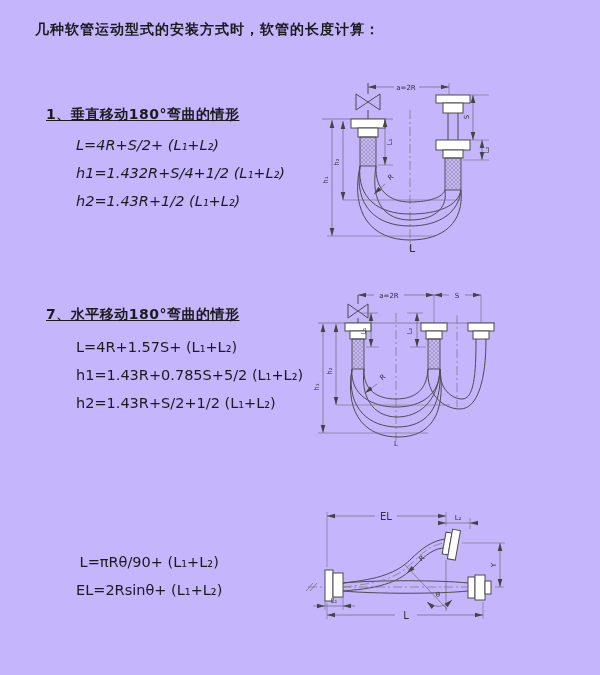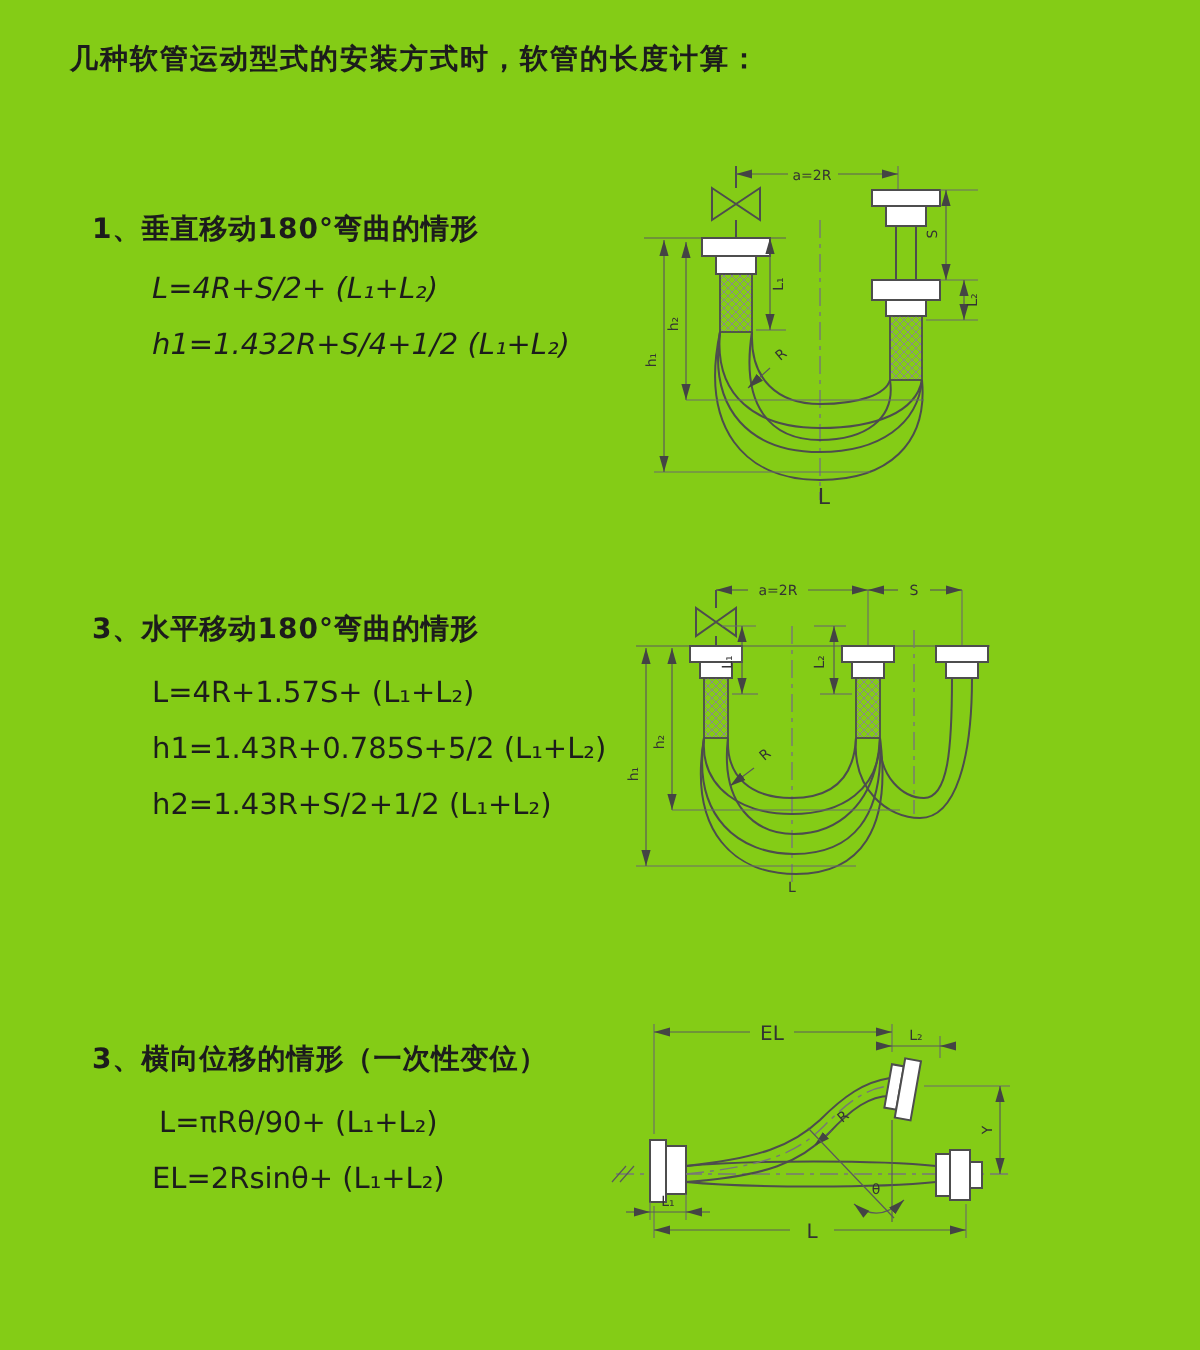--- a/index.html
+++ b/index.html
@@ -1,26 +1,26 @@
 <!DOCTYPE html>
 <html><head>
 <meta charset="utf-8">
 <style>
   html,body{margin:0;padding:0;background:#e8e8e8;}
   .page{
-    width:600px;height:675px;background:#84cc16;position:relative;overflow:hidden;
+    width:600px;height:675px;background:#c4b5fd;position:relative;overflow:hidden;
     font-family:"DejaVu Sans","Liberation Sans",sans-serif;color:#1c1c1c;
     margin:0 auto;box-shadow:0 0 4px rgba(0,0,0,.25);
   }
   .title{
     position:absolute;left:35px;top:21px;font-size:14px;font-weight:700;
     letter-spacing:1px;white-space:nowrap;
   }
   .section-heading{
-    position:absolute;font-size:14px;font-weight:700;letter-spacing:.5px;white-space:nowrap;
+    position:absolute;font-size:14px;font-weight:700;letter-spacing:.5px;white-space:nowrap;text-decoration:underline;
   }
   .formulas{position:absolute;font-size:14.5px;font-weight:400;line-height:28px;white-space:nowrap;}
   .formula{height:28px;}
   #s1h{left:46px;top:106px;} #s1f{left:76px;top:131px;font-style:italic;}
   #s2h{left:46px;top:306px;} #s2f{left:76px;top:333px;}
   #s3h{left:46px;top:521px;} #s3f{left:76px;top:548px;text-align:center;}
   .diagram{position:absolute;}
   #d1{left:312px;top:72px;}
   #d2{left:310px;top:283px;}
   #d3{left:300px;top:503px;text-align:center;}
@@ -38,30 +38,30 @@
 <body>
 
 <div class="page">
 
   <div class="title">几种软管运动型式的安装方式时，软管的长度计算：</div>
 
   <div class="section-heading" id="s1h">1、垂直移动180°弯曲的情形</div>
   <div class="formulas" id="s1f">
     <div class="formula">L=4R+S/2+ (L₁+L₂)</div>
     <div class="formula">h1=1.432R+S/4+1/2 (L₁+L₂)</div>
-  </div>
-
-  <div class="section-heading" id="s2h">3、水平移动180°弯曲的情形</div>
+    <div class="formula">h2=1.43R+1/2 (L₁+L₂)</div>
+  </div>
+
+  <div class="section-heading" id="s2h">7、水平移动180°弯曲的情形</div>
   <div class="formulas" id="s2f">
     <div class="formula">L=4R+1.57S+ (L₁+L₂)</div>
     <div class="formula">h1=1.43R+0.785S+5/2 (L₁+L₂)</div>
     <div class="formula">h2=1.43R+S/2+1/2 (L₁+L₂)</div>
   </div>
 
-  <div class="section-heading" id="s3h">3、横向位移的情形（一次性变位）</div>
   <div class="formulas" id="s3f">
     <div class="formula">L=πRθ/90+ (L₁+L₂)</div>
     <div class="formula">EL=2Rsinθ+ (L₁+L₂)</div>
   </div>
 
   <div class="diagram" id="d1">
   <svg width="272" height="190" viewBox="0 0 272 190">
     <defs>
       <marker id="a1e" markerWidth="9" markerHeight="6" refX="8" refY="3" orient="auto" markerUnits="userSpaceOnUse">
             <path d="M0,.7 L8,3 L0,5.3 Z" fill="#444"></path>

